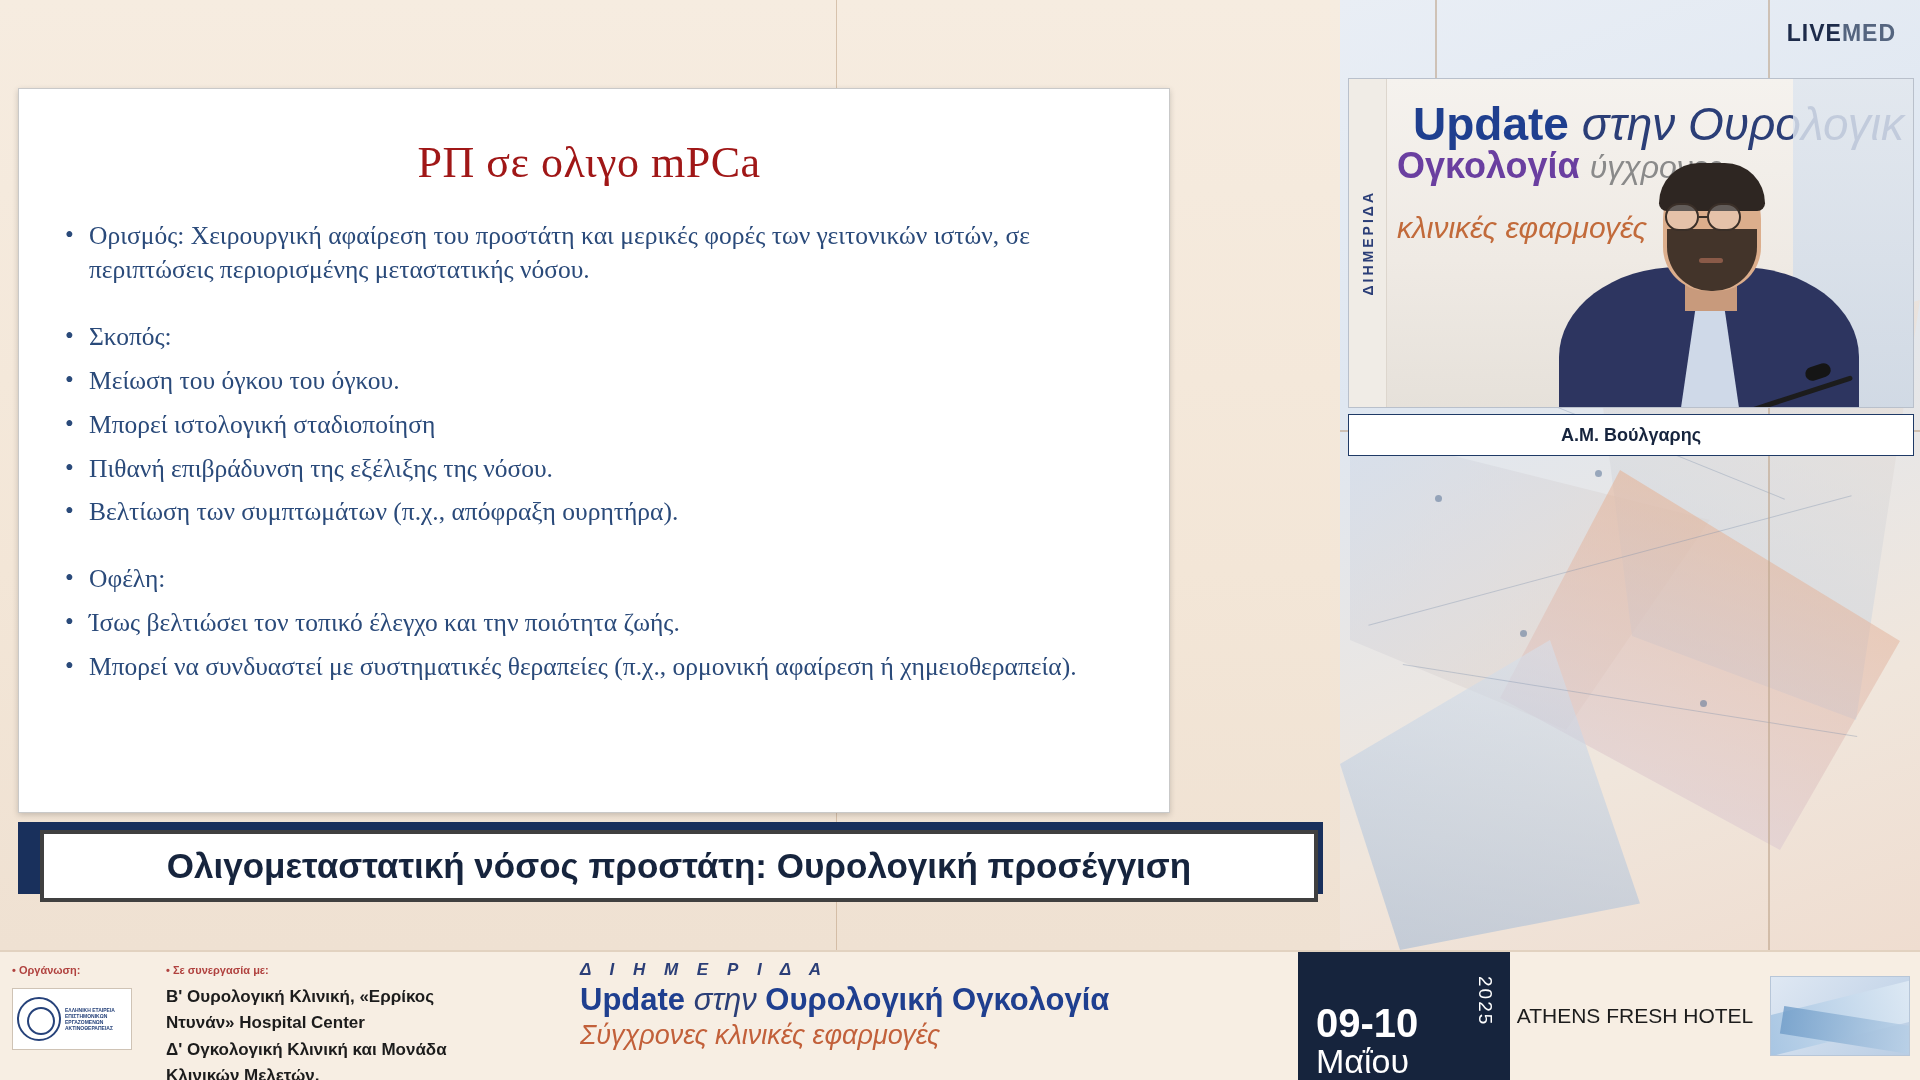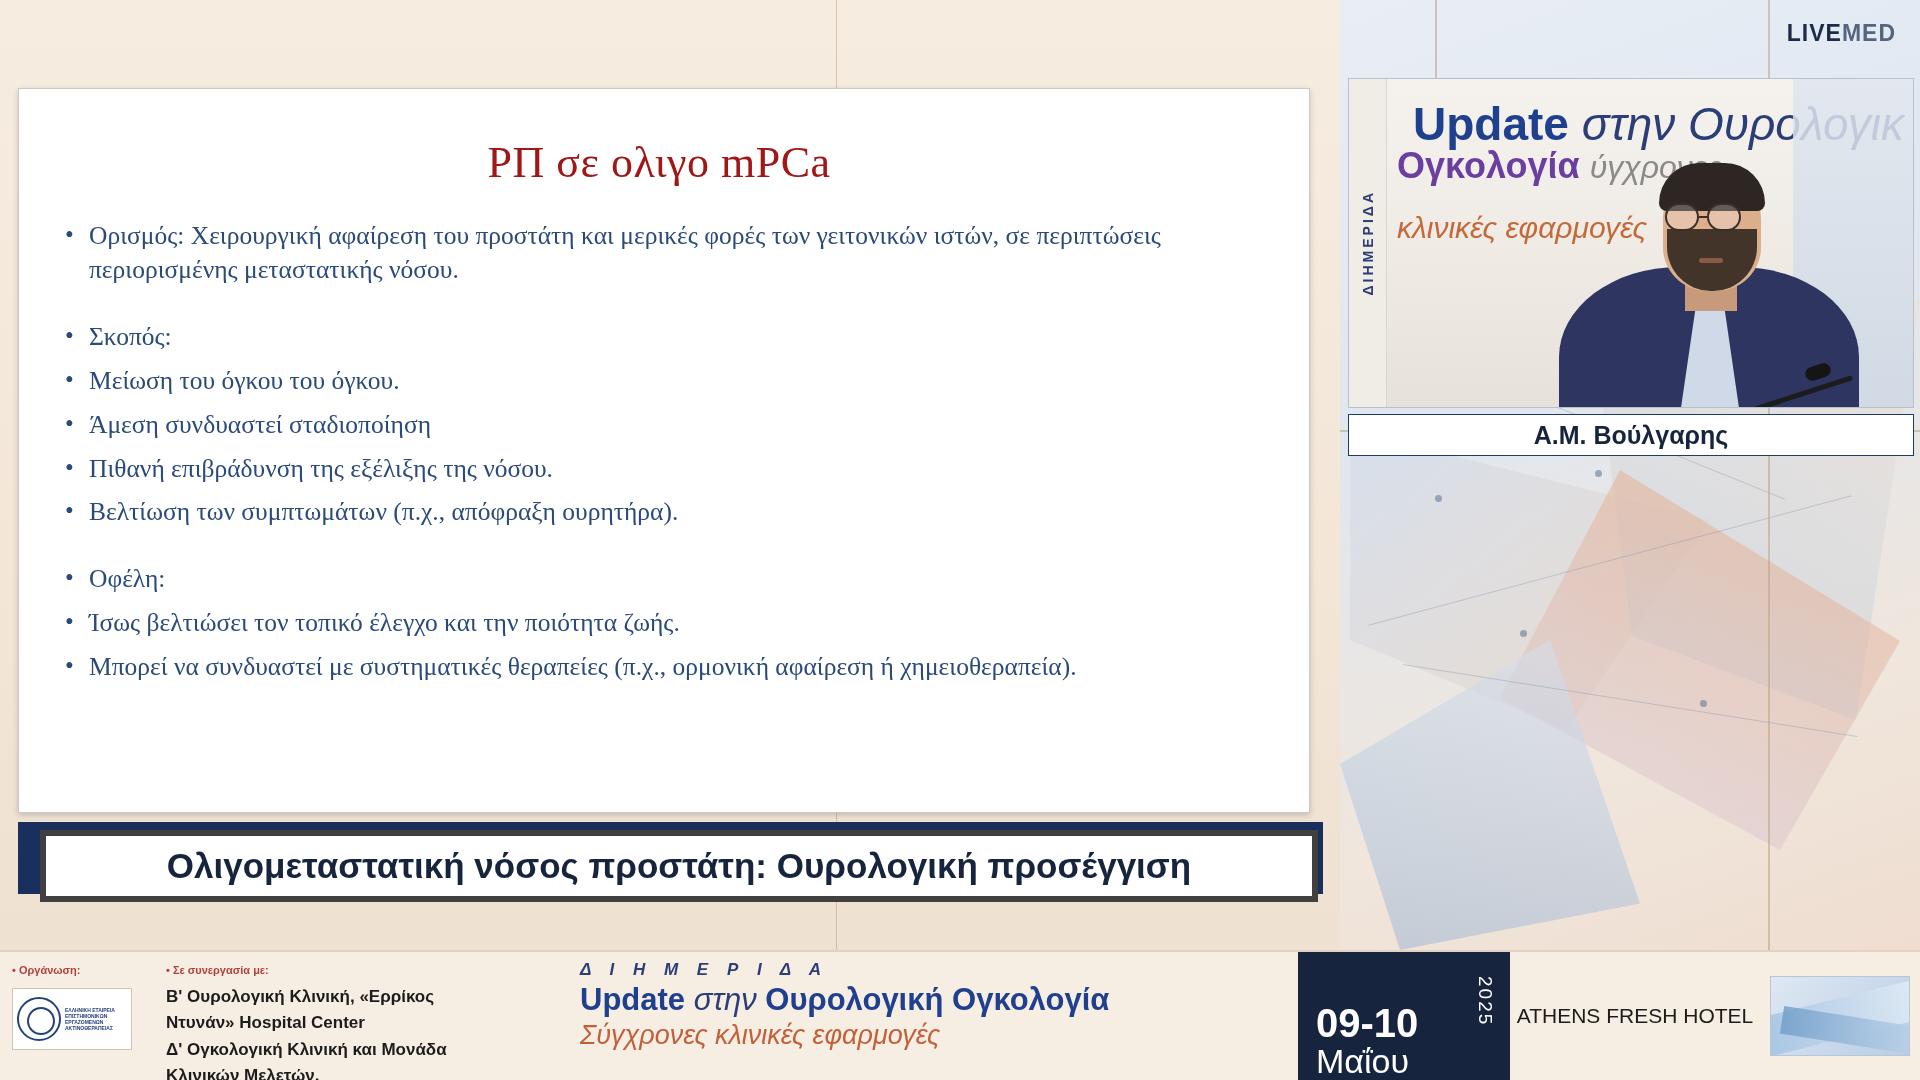--- a/index.html
+++ b/index.html
@@ -45,21 +45,21 @@
 
   
   .livemed {
     position: absolute; right: 24px; top: 20px;
     font-size: 23px; letter-spacing: 1px; color: #1d2b4a; font-weight: 700;
   }
   .livemed .med { color: #55657f; font-weight: 700; }
 
   
   .slide {
-    position: absolute; left: 18px; top: 88px; width: 1292px; height: 725px;
+    position: absolute; left: 18px; top: 88px; width: 1152px; height: 725px;
     background: #ffffff; border: 1px solid #c9c9c9;
     box-shadow: 0 2px 6px rgba(0,0,0,.18);
     padding: 26px 44px 10px 34px;
   }
   .slide-title {
     text-align: center; color: #a01717; font-family: "Liberation Serif", serif;
     font-size: 44px; margin: 22px 0 30px 0; letter-spacing: .5px;
   }
   .bullets { list-style: none; margin-top: 31px; }
   .bullets li {
@@ -72,21 +72,21 @@
   .bullets li.spacer-top { margin-top: 33px; }
   .bullets li.tight { margin-bottom: 10px; }
 
   
   .banner-shadow {
     position: absolute; left: 18px; top: 822px; width: 1305px; height: 72px;
     background: #19305c;
   }
   .banner {
     position: absolute; left: 40px; top: 830px; width: 1278px; height: 72px;
-    background: #ffffff; border: 6px solid #404040;
+    background: #ffffff; border: 4px solid #404040;
     display: flex; align-items: center; justify-content: center;
   }
   .banner-text {
     color: #16243d; font-size: 35px; font-weight: 700; white-space: nowrap;
   }
 
   
   .video {
     position: absolute; left: 1348px; top: 78px; width: 566px; height: 330px;
     overflow: hidden; background: #d7dce5; border: 1px solid #b9c0cb;
@@ -155,21 +155,21 @@
     position: absolute; left: 240px; bottom: 0; width: 250px; height: 34px;
     background: #e7e2da; border-top: 2px solid #cfc8bd;
   }
 
   
   .nameplate {
     position: absolute; left: 1348px; top: 414px; width: 566px; height: 42px;
     background: #ffffff; border: 1px solid #1f3a66;
     display: flex; align-items: center; justify-content: center;
   }
-  .nameplate span { font-size: 25px; font-weight: 700; color: #16243d; }
+  .nameplate span { font-size: 18px; font-weight: 700; color: #16243d; }
 
   
   .bottombar {
     position: absolute; left: 0; top: 950px; width: 1920px; height: 130px;
     background: #f7eee3; border-top: 2px solid #e2d2c0;
     display: flex; align-items: stretch;
   }
   .bb-col { position: relative; height: 100%; }
   .bb-org { width: 160px; padding: 12px 8px 0 12px; }
   .bb-org .lbl { color: #b0413e; font-size: 11px; font-weight: 700; }
@@ -252,21 +252,21 @@
   <div class="livemed">
     <span>LIVE</span><span class="med">MED</span>
   </div>
 
   <div class="slide">
     <div class="slide-title">ΡΠ σε ολιγο mPCa</div>
     <ul class="bullets">
       <li>Ορισμός: Χειρουργική αφαίρεση του προστάτη και μερικές φορές των γειτονικών ιστών, σε περιπτώσεις περιορισμένης μεταστατικής νόσου.</li>
       <li class="spacer-top tight">Σκοπός:</li>
       <li class="tight">Μείωση του όγκου του όγκου.</li>
-      <li class="tight">Άμεση συνδυαστεί σταδιοποίηση</li>
+      <li class="tight">Μπορεί ιστολογική σταδιοποίηση</li>
       <li class="tight">Πιθανή επιβράδυνση της εξέλιξης της νόσου.</li>
       <li class="tight">Βελτίωση των συμπτωμάτων (π.χ., απόφραξη ουρητήρα).</li>
       <li class="spacer-top tight">Οφέλη:</li>
       <li class="tight">Ίσως βελτιώσει τον τοπικό έλεγχο και την ποιότητα ζωής.</li>
       <li class="tight">Μπορεί να συνδυαστεί με συστηματικές θεραπείες (π.χ., ορμονική αφαίρεση ή χημειοθεραπεία).</li>
     </ul>
   </div>
 
   <div class="banner-shadow"></div>
   <div class="banner">

